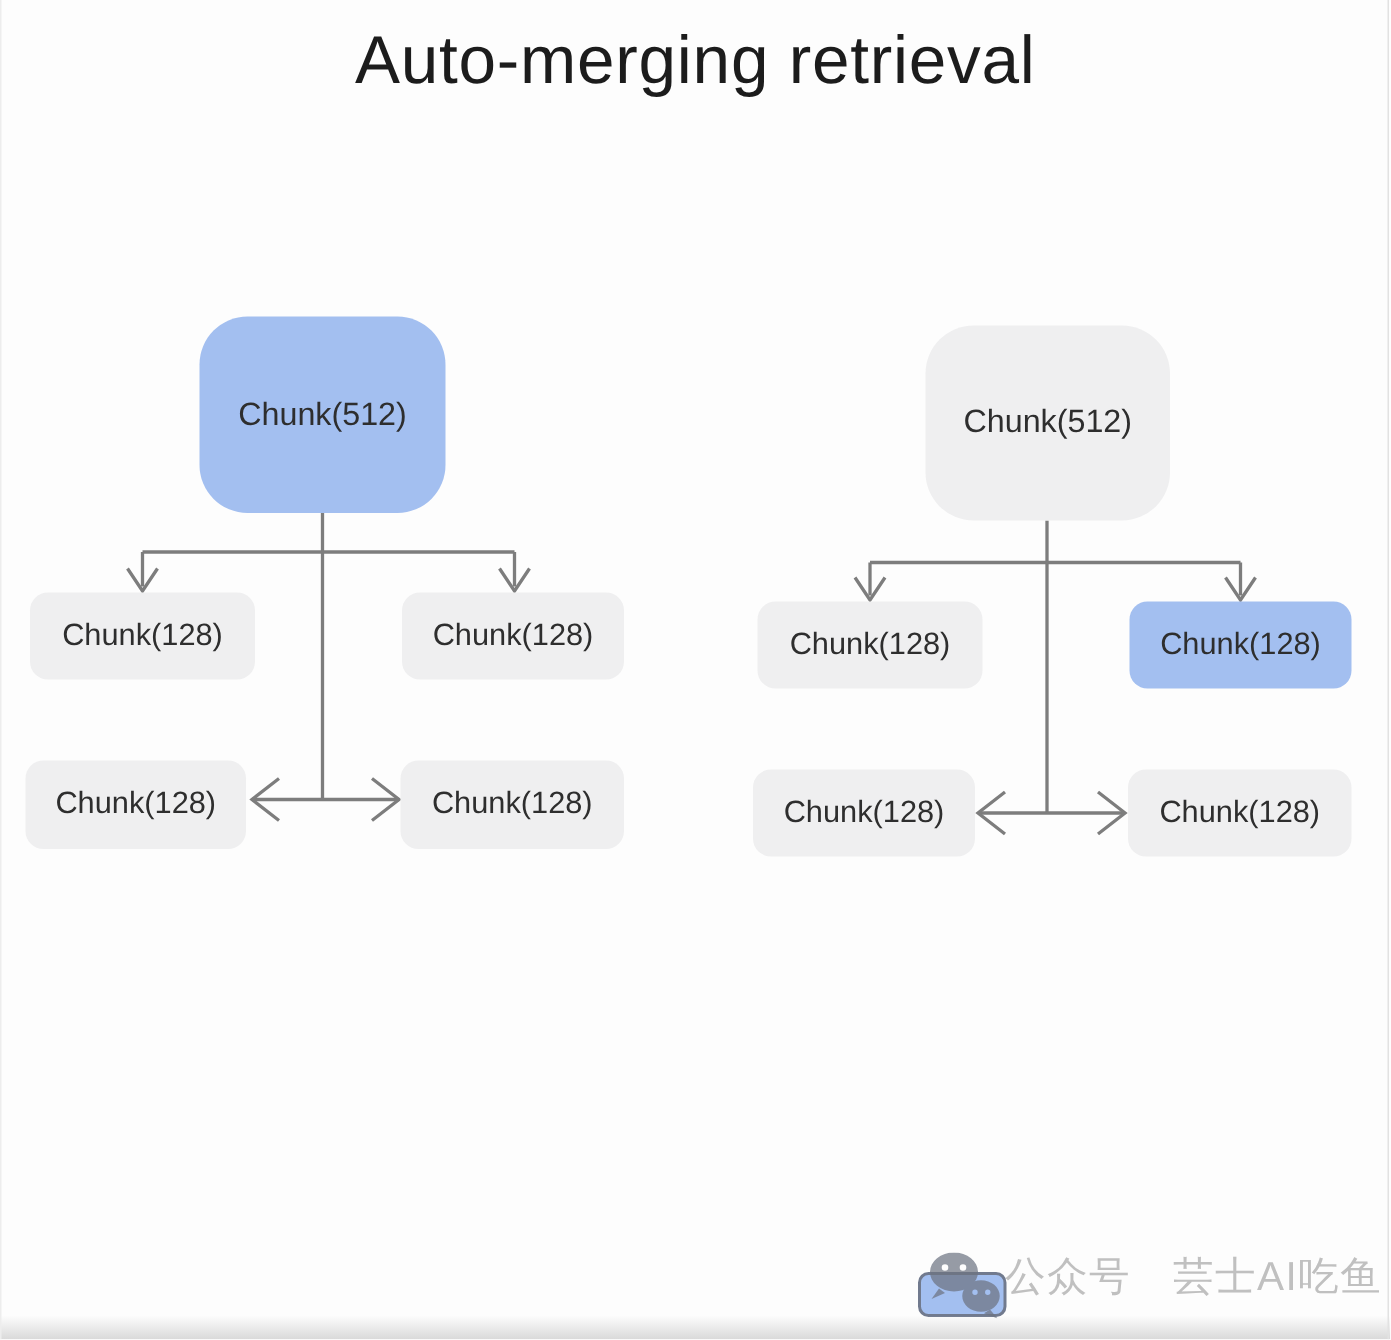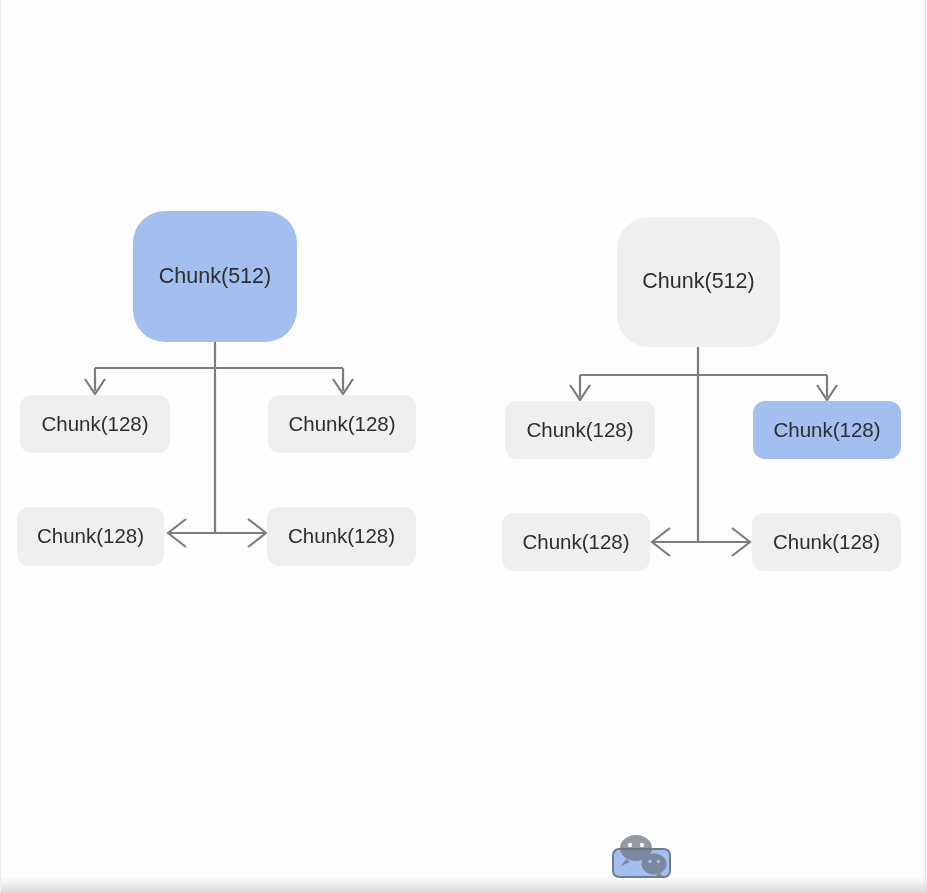--- a/index.html
+++ b/index.html
@@ -127,20 +127,21 @@
     letter-spacing: 1px;
     z-index: 1;
     white-space: nowrap;
   }
 </style>
 </head>
 <body>
 
 <div class="canvas">
 
+  <h1 class="page-title">Auto-merging retrieval</h1>
 
   <svg class="connectors" viewBox="0 0 927 893" xmlns="http://www.w3.org/2000/svg">
 
     <g>
       <path d="M215 342 L215 533"></path>
       <path d="M95 368 L343 368"></path>
       <path d="M95 368 L95 391"></path>
       <path d="M343 368 L343 391"></path>
       <path d="M85 379 L95 394 L105 379"></path>
       <path d="M333 379 L343 394 L353 379"></path>
@@ -197,20 +198,21 @@
   </div>
   <div class="node t2-c2" data-variant="plain">
     <div class="node-line">Chunk</div>
     <div class="node-line">(128)</div>
   </div>
   <div class="node t2-c3" data-variant="plain">
     <div class="node-line">Chunk</div>
     <div class="node-line">(128)</div>
   </div>
 
+  <span class="watermark-text">公众号　芸士AI吃鱼</span>
 
   <div class="legend-swatch"></div>
 
   <svg class="wechat-icon" width="56" height="44" viewBox="0 0 56 44" xmlns="http://www.w3.org/2000/svg">
     <g fill="#6e7482" opacity="0.72">
       <path fill-rule="evenodd" d="M37,13 a16,13 0 1,0 -32,0 a16,13 0 1,0 32,0 Z
                M17.2,10 a2.2,2.2 0 1,0 -4.4,0 a2.2,2.2 0 1,0 4.4,0 Z
                M29.2,10 a2.2,2.2 0 1,0 -4.4,0 a2.2,2.2 0 1,0 4.4,0 Z"></path>
       <path d="M11,24 L6,31 L15,27 Z"></path>
       <path fill-rule="evenodd" d="M51.5,29 a12.5,10.5 0 1,0 -25,0 a12.5,10.5 0 1,0 25,0 Z

